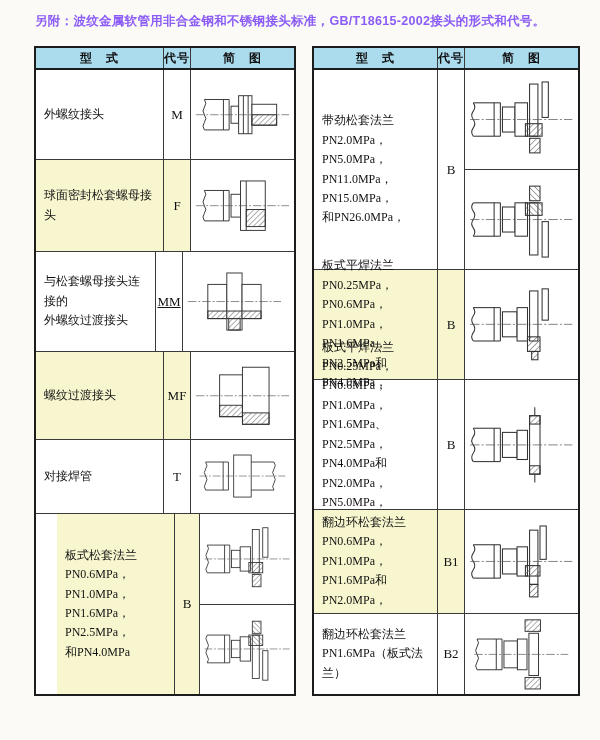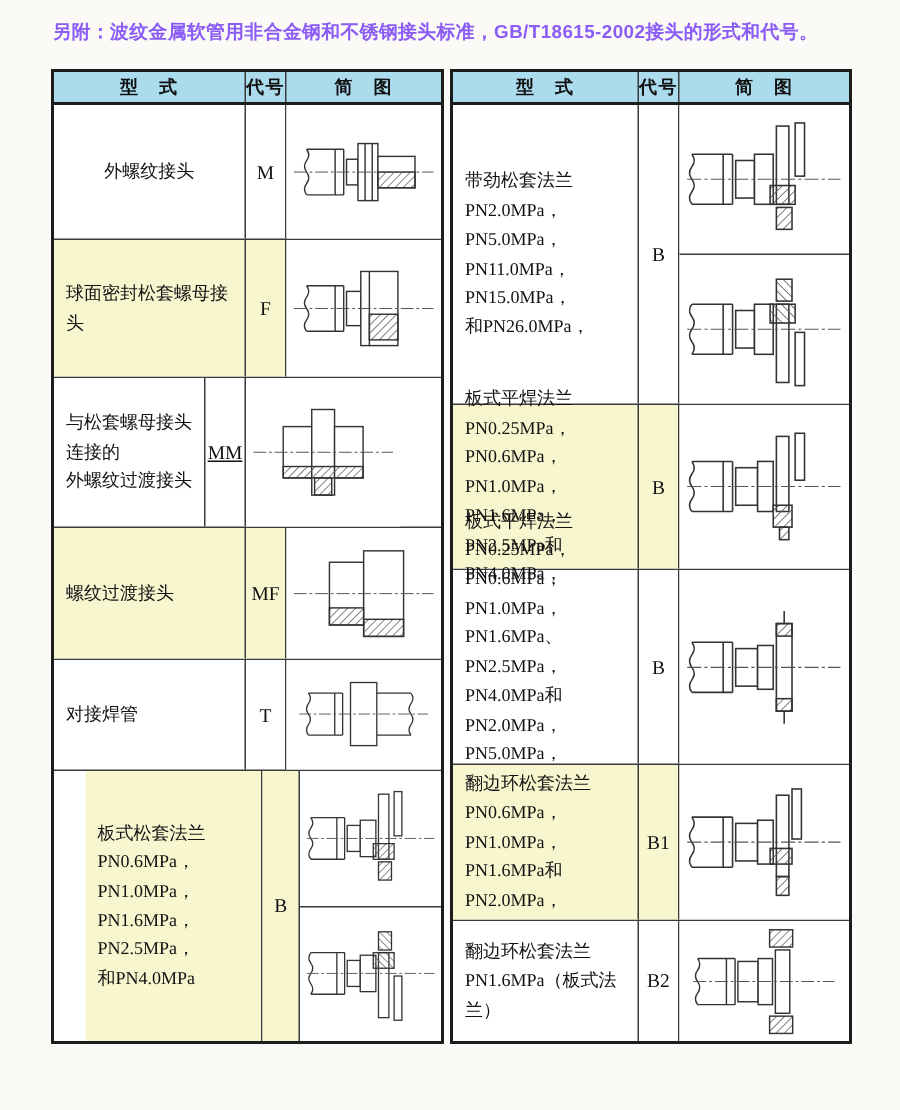--- a/index.html
+++ b/index.html
@@ -9,21 +9,21 @@
     font-family:"Liberation Serif","DejaVu Serif",serif;
     color:#111;
     box-sizing:border-box;
   }
   *,*:before,*:after{box-sizing:border-box;}
   .title{
     position:absolute;left:35px;top:13px;width:540px;
     font-family:"Liberation Sans","DejaVu Sans",sans-serif;
     font-weight:bold;font-size:12.5px;letter-spacing:.3px;color:#8b5cf6;
   }
-  .tables{position:absolute;left:34px;top:46px;display:flex;gap:4px;}
+  .tables{position:absolute;left:34px;top:46px;display:flex;gap:16px;}
   .gtable{border:2px solid #1c1c1c;background:#fff;}
   .hdr{display:flex;background:var(--hdr,#abdcee);border-bottom:2px solid #1c1c1c;height:22px;}
   .hcell{
     display:flex;align-items:center;justify-content:center;
     font-size:12px;font-weight:bold;border-right:1px solid #3a3a3a;
     letter-spacing:1px;
   }
   .hcell:last-child{border-right:none;}
   .row{display:flex;border-bottom:1px solid #3a3a3a;background:#fff;}
   .row:last-child{border-bottom:none;}
@@ -48,21 +48,21 @@
 
 <div class="tables">
   <div class="gtable" style="width:262px;">
     <div class="hdr">
       <div class="hcell" style="width:128px">型　式</div>
       <div class="hcell" style="width:27px">代号</div>
       <div class="hcell" style="width:103px">简　图</div>
     </div>
     <div>
         <div class="row" style="height: 90px;">
-          <div class="cell-type" style="width: 128px; align-items: center;">
+          <div class="cell-type" style="width: 128px;">
             <div>外螺纹接头</div>
           </div>
           <div class="cell-code" style="width: 27px;">M</div>
           <div class="cell-diag" style="width: 103px;">
             <div class="subdiag">
               <svg viewBox="0 0 104 80" preserveAspectRatio="xMidYMid meet">
                 <defs>
                   <pattern id="hp1" width="4" height="4" patternUnits="userSpaceOnUse" patternTransform="rotate(45)">
                     <line x1="0" y1="0" x2="0" y2="4" stroke="#555" stroke-width="1"></line>
                   </pattern>
@@ -108,21 +108,21 @@
                   <rect x="50" y="14" width="26" height="52" fill="#fff" stroke="#333" stroke-width="1"></rect>
                   <line x1="56" y1="14" x2="56" y2="66" stroke="#333" stroke-width="1"></line>
                   <rect x="56" y="44" width="20" height="18" fill="url(#hp2)" stroke="#333" stroke-width="1"></rect>
                 </g>
                 <line x1="3" y1="40" x2="101" y2="40" stroke="#555" stroke-width="0.7" stroke-dasharray="9 2 2 2"></line>
               </svg>
             </div>
           </div>
         </div>
         <div class="row" style="height: 100px;">
-          <div class="cell-type" style="width: 101px;">
+          <div class="cell-type" style="width: 120px;">
             <div>与松套螺母接头连接的</div>
             <div>外螺纹过渡接头</div>
           </div>
           <div class="cell-code" style="width: 27px; text-decoration: underline;">MM</div>
           <div class="cell-diag" style="width: 103px;">
             <div class="subdiag">
               <svg viewBox="0 0 104 80" preserveAspectRatio="xMidYMid meet">
                 <defs>
                   <pattern id="hp3" width="4" height="4" patternUnits="userSpaceOnUse" patternTransform="rotate(45)">
                     <line x1="0" y1="0" x2="0" y2="4" stroke="#555" stroke-width="1"></line>

